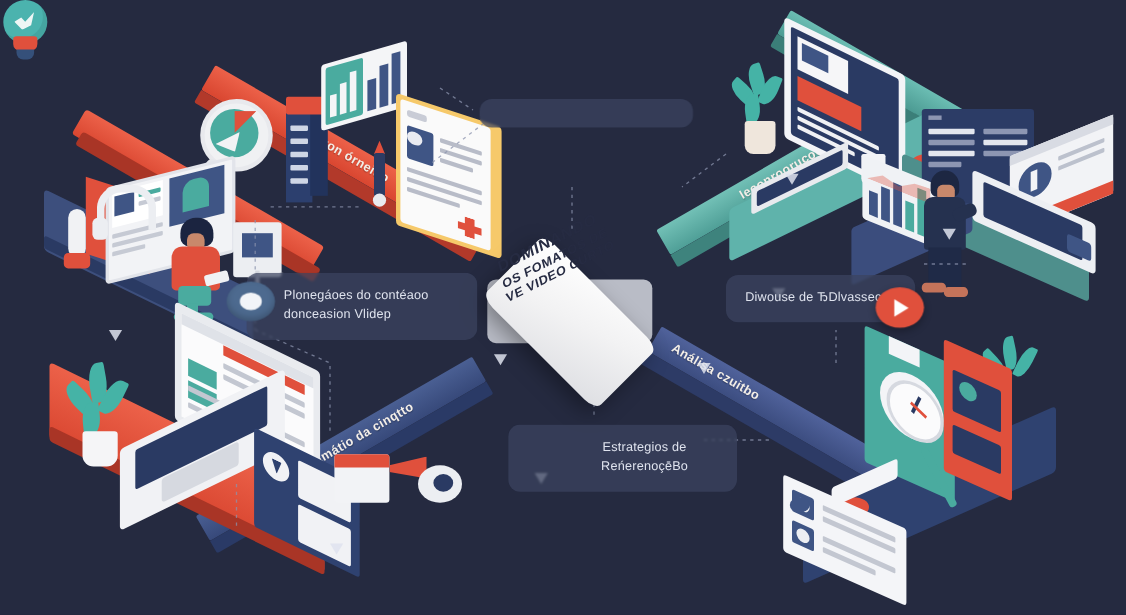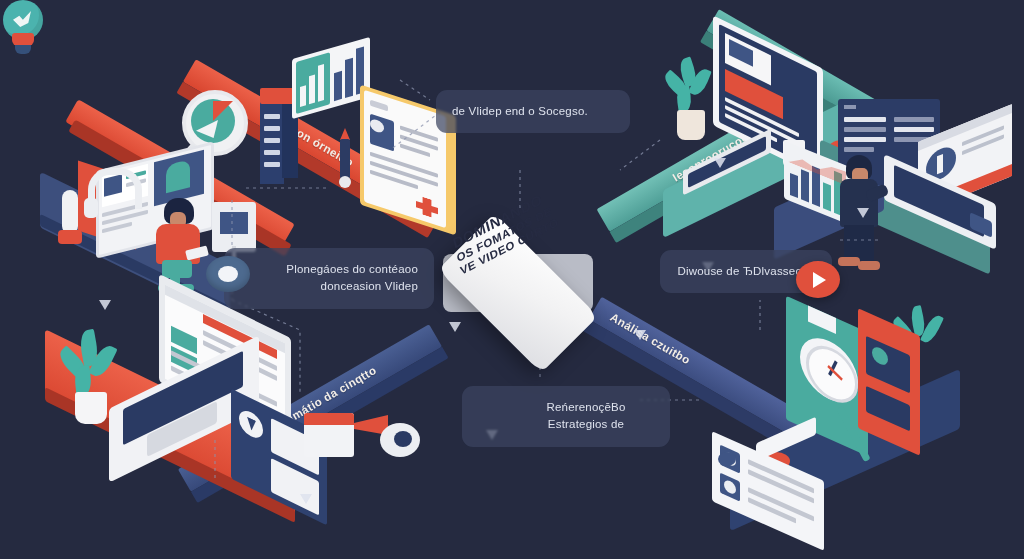--- a/index.html
+++ b/index.html
@@ -523,37 +523,36 @@
     <div class="slab-side"></div>
     <div class="slab-top"></div>
     <div id="center-title">
       <span class="l1">DOMINANDO</span>
       <span class="l2">OS FOMATOS DE</span>
       <span class="l3">VE VIDEO CURTO</span>
     </div>
   </div>
 
   <div class="chip" style="left:436px; top:90px; width:162px;">
-    <span class="chip-text">de Vlideр end o Socegso.</span>
-  </div>
-
-  <div class="chip" style="left:224px; top:248px; width:160px; padding-left:34px;text-align:right;">
+  </div>
+
+  <div class="chip" style="left:224px; top:248px; width:160px; padding-left:34px;">
     <span class="chip-text">Plonegáoes do contéaoo</span>
     <span class="chip-text">donceasion Vlideр</span>
   </div>
   <div class="chip-icon" id="icon-record"></div>
 
   <div class="chip" style="left:660px; top:250px; width:140px; text-align:center;">
     <span class="chip-text">Diwouse de ЂDlvasseceo</span>
   </div>
   <div class="chip-icon" id="icon-play"></div>
 
   <div class="chip" style="left:462px; top:386px; width:136px; padding-left:56px; text-align:center;">
+    <span class="chip-text">Estrategios de</span>
     <span class="chip-text">ReńerenoçēBo</span>
-    <span class="chip-text">Estrategios de</span>
   </div>
   <div id="icon-bulb">
     <div class="bulb-glass"></div>
     <div class="bulb-mark"></div>
     <div class="bulb-neck"></div>
     <div class="bulb-base"></div>
   </div>
 
 </div>
 

